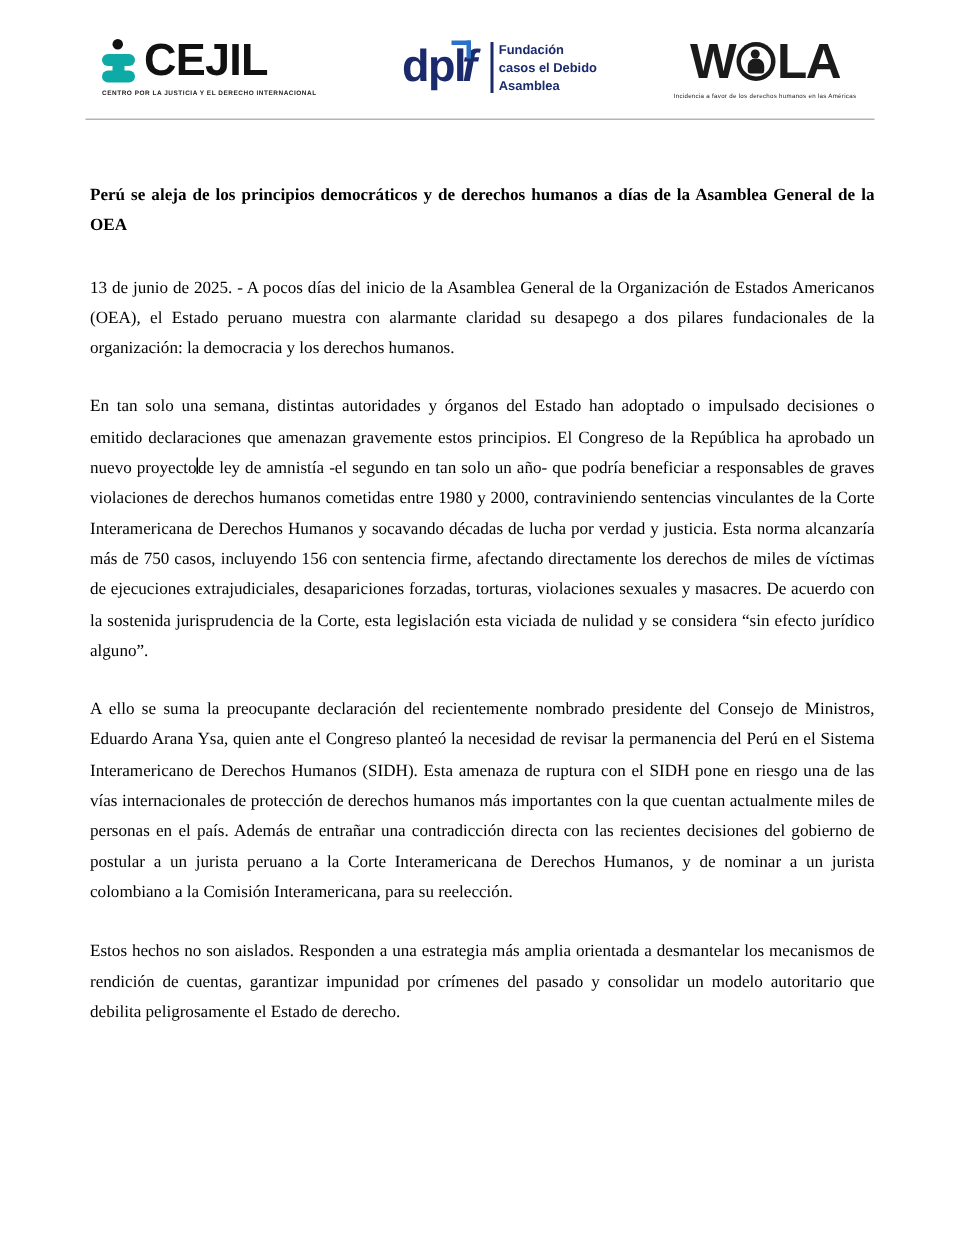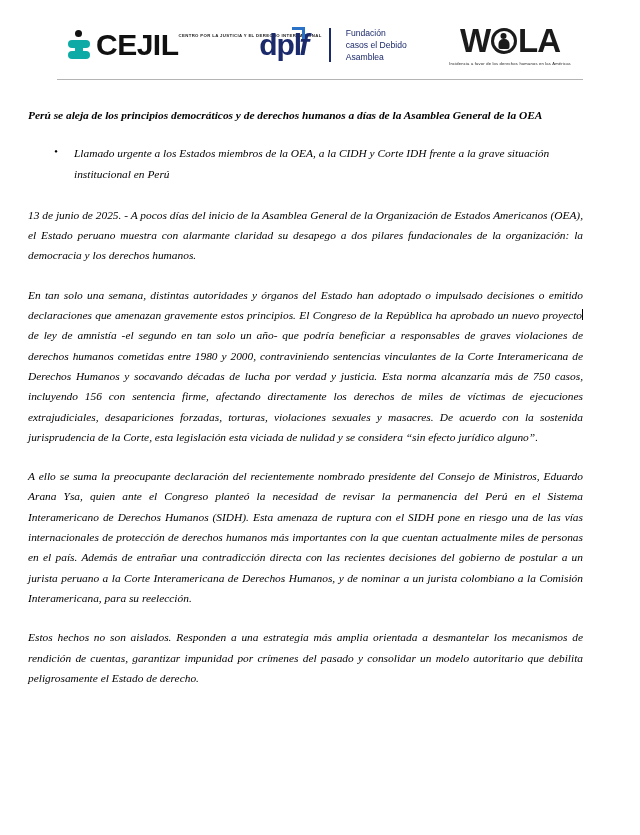--- a/index.html
+++ b/index.html
@@ -29,21 +29,21 @@
     display: flex;
     align-items: center;
     justify-content: space-between;
     padding: 18px 60px 0 68px;
     height: 72px;
   }
 
   
   .cejil-logo {
     display: flex;
-    flex-direction: row;
+    flex-direction: column;
     align-items: flex-start;
     width: 158px;
   }
   .cejil-row {
     display: flex;
     align-items: center;
     gap: 6px;
   }
   .cejil-mark {
     width: 22px;
@@ -93,21 +93,21 @@
     letter-spacing: 0.35px;
     color: #222222;
     margin-top: 3px;
     white-space: nowrap;
   }
 
   
   .dplf-logo {
     display: flex;
     align-items: center;
-    gap: 15px;
+    gap: 4px;
   }
   .dplf-mark {
     position: relative;
     font-family: "Liberation Sans", sans-serif;
     font-weight: bold;
     font-size: 30px;
     line-height: 1;
     color: #1b2a6b;
     letter-spacing: -1px;
     padding-right: 6px;
@@ -131,21 +131,21 @@
   .dplf-divider {
     width: 1.5px;
     height: 34px;
     background: #1b2a6b;
   }
   .dplf-text {
     font-family: "Liberation Sans", sans-serif;
     font-size: 8.6px;
     line-height: 1.42;
     color: #1b2a6b;
-    font-weight: normal;
+    font-weight: bold;
   }
 
   
   .wola-logo {
     display: flex;
     flex-direction: column;
     align-items: center;
     width: 140px;
   }
   .wola-row {
@@ -214,23 +214,22 @@
   }
 
   .header-rule {
     margin: 7px 57px 0 57px;
     height: 1px;
     background: #b4b4b4;
   }
 
   
   .content {
-    padding: 0 57px 0 28px;
-    margin-top: 25px;
-    font-style: italic;
+    padding: 0 57px 0 60px;
+    margin-top: 40px;
   }
 
   .doc-title {
     font-family: "Liberation Serif", serif;
     font-weight: bold;
     font-size: 11.4px;
     line-height: 1.78;
     text-align: justify;
     text-justify: inter-word;
     color: #000000;
@@ -327,23 +326,20 @@
     </div>
 
   </div>
 
   <div class="header-rule"></div>
 
   <div class="content">
 
     <p class="doc-title">Perú se aleja de los principios democráticos y de derechos humanos a días de la Asamblea General de la OEA</p>
 
-    <ul class="bullet-list">
-      <li class="bullet-item">Llamado urgente a los Estados miembros de la OEA, a la CIDH y Corte IDH frente a la grave situación institucional en Perú</li>
-    </ul>
 
     <p class="para first">13 de junio de 2025. - A pocos días del inicio de la Asamblea General de la Organización de Estados Americanos (OEA), el Estado peruano muestra con alarmante claridad su desapego a dos pilares fundacionales de la organización: la democracia y los derechos humanos.</p>
 
     <p class="para"><span>En tan solo una semana, distintas autoridades y órganos del Estado han adoptado o impulsado decisiones o emitido declaraciones que amenazan gravemente estos principios. El Congreso de la República ha aprobado un nuevo proyecto</span><span class="caret"></span><span>de ley de amnistía -el segundo en tan solo un año- que podría beneficiar a responsables de graves violaciones de derechos humanos cometidas entre 1980 y 2000, contraviniendo sentencias vinculantes de la Corte Interamericana de Derechos Humanos y socavando décadas de lucha por verdad y justicia. Esta norma alcanzaría más de 750 casos, incluyendo 156 con sentencia firme, afectando directamente los derechos de miles de víctimas de ejecuciones extrajudiciales, desapariciones forzadas, torturas, violaciones sexuales y masacres. De acuerdo con la sostenida jurisprudencia de la Corte, esta legislación esta viciada de nulidad y se considera “sin efecto jurídico alguno”.</span></p>
 
     <p class="para">A ello se suma la preocupante declaración del recientemente nombrado presidente del Consejo de Ministros, Eduardo Arana Ysa, quien ante el Congreso planteó la necesidad de revisar la permanencia del Perú en el Sistema Interamericano de Derechos Humanos (SIDH). Esta amenaza de ruptura con el SIDH pone en riesgo una de las vías internacionales de protección de derechos humanos más importantes con la que cuentan actualmente miles de personas en el país. Además de entrañar una contradicción directa con las recientes decisiones del gobierno de postular a un jurista peruano a la Corte Interamericana de Derechos Humanos, y de nominar a un jurista colombiano a la Comisión Interamericana, para su reelección.</p>
 
     <p class="para">Estos hechos no son aislados. Responden a una estrategia más amplia orientada a desmantelar los mecanismos de rendición de cuentas, garantizar impunidad por crímenes del pasado y consolidar un modelo autoritario que debilita peligrosamente el Estado de derecho.</p>
 
   </div>

